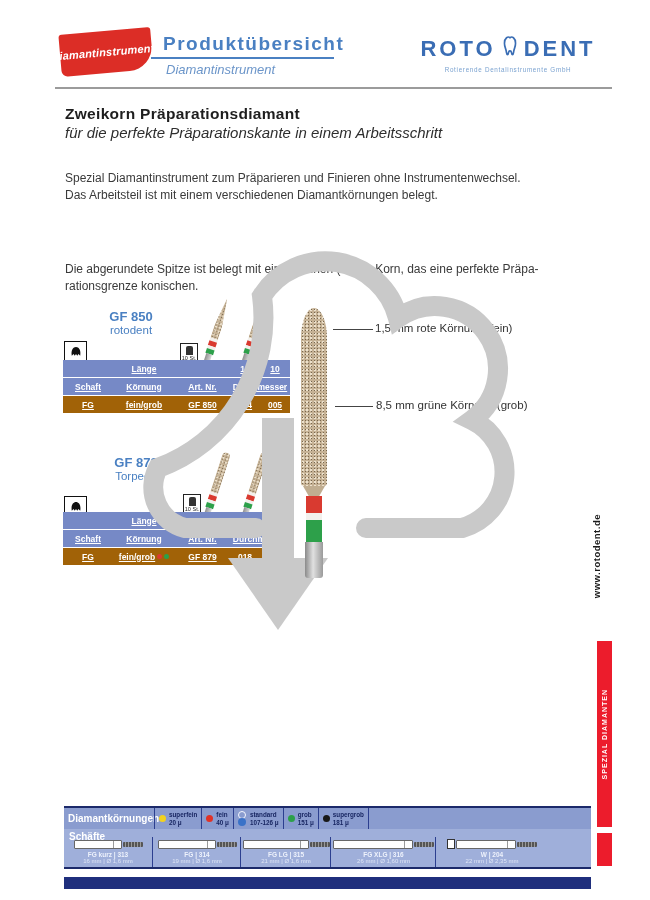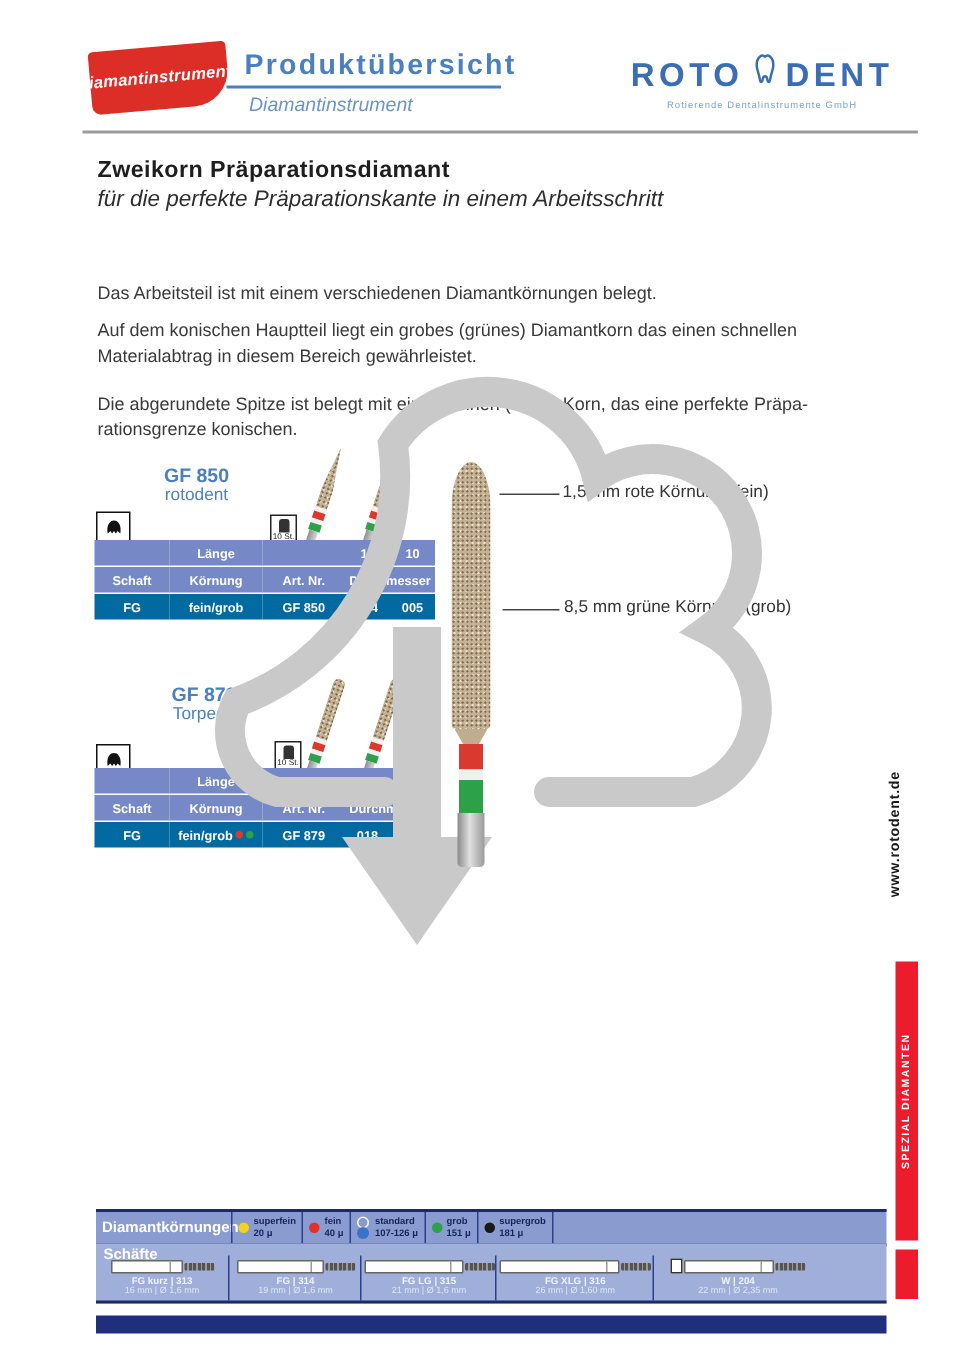--- a/index.html
+++ b/index.html
@@ -30,23 +30,23 @@
   .plabel{width:90px;text-align:center;color:#4a80c2;}
   .plabel .pname{font-size:13px;font-weight:bold;}
   .plabel .pshape{font-size:11.5px;}
   .toothbox{width:21px;height:18px;border:1.5px solid #111;background:#fff;
             display:flex;align-items:center;justify-content:center;}
   .packbox{width:16px;height:23px;border:1px solid #222;background:#fff;text-align:center;}
   .packbox .can{width:7px;height:9px;background:#333;border-radius:2px 2px 0 0;margin:2px auto 1px;}
   .packbox .pk{font-size:5.5px;color:#222;line-height:1;}
 
   .ptable{display:grid;grid-template-columns:50px 62px 55px 30px 30px;grid-auto-rows:17px;
-          row-gap:1px;width:192px;font-size:8.5px;color:#fff;}
+          row-gap:1px;width:192px;font-size:8.5px;color:#fff;text-decoration:underline;}
   .ptable .c{background:#7689c6;display:flex;align-items:center;justify-content:center;font-weight:600;gap:2px;}
-  .ptable .d{background:#0369a1;}
+  .ptable .d{background:#a16207;}
   .sp2{grid-column:span 2;}
   .dot{width:5px;height:5px;border-radius:50%;display:inline-block;}
 
   
   .tan{background-color:#c6b295;
        background-image:radial-gradient(#77664d .7px,transparent .8px),
                         radial-gradient(#efe4d0 .7px,transparent .8px);
        background-size:3px 3px,4px 4px;}
   .abur{width:8px;height:72px;transform:rotate(18deg);}
   .abur .tip{height:42px;}
@@ -132,26 +132,22 @@
       <span class="logo-word">DENT</span>
     </div>
     <div class="logo-tag">Rotierende Dentalinstrumente GmbH</div>
   </div>
   <div class="abs h-div"></div>
 
   <div class="abs doc-sub">für die perfekte Präparationskante in einem Arbeitsschritt</div>
   <div class="abs doc-title">Zweikorn Präparationsdiamant</div>
 
   <div class="abs para" style="top:170px">
-    <br>
+    <span>Spezial Diamantinstrument zum Präparieren und Finieren ohne Instrumentenwechsel.</span><br>
     <span>Das Arbeitsteil ist mit einem verschiedenen Diamantkörnungen belegt.</span>
-  </div>
-  <div class="abs para" style="top:212px">
-    <span>Auf dem konischen Hauptteil liegt ein grobes (grünes) Diamantkorn das einen schnellen</span><br>
-    <span>Materialabtrag in diesem Bereich gewährleistet.</span>
   </div>
   <div class="abs para" style="top:261px">
     <span>Die abgerundete Spitze ist belegt mit einem feinen (roten) Korn, das eine perfekte Präpa-</span><br>
     <span>rationsgrenze konischen.</span>
   </div>
 
   <div class="abs plabel" style="left:86px;top:309px">
     <div class="pname">GF 850</div>
     <div class="pshape">rotodent</div>
   </div>

